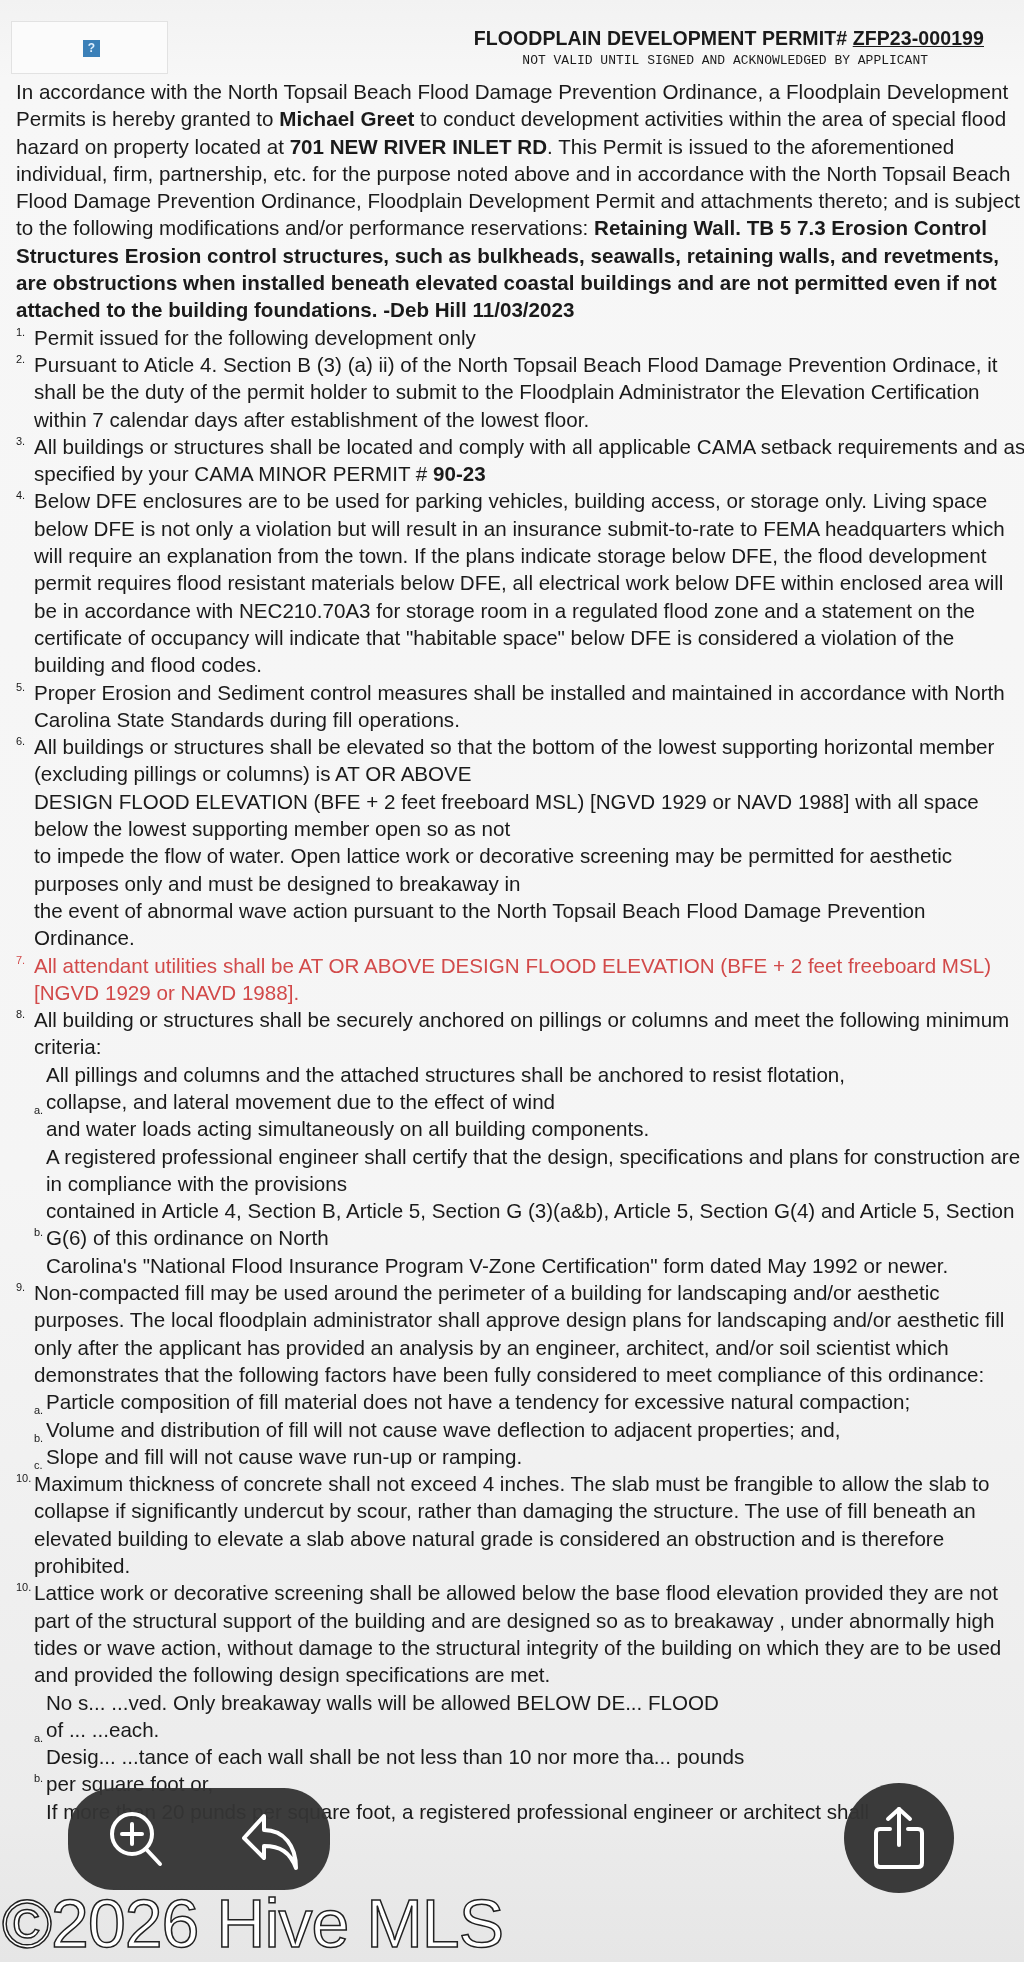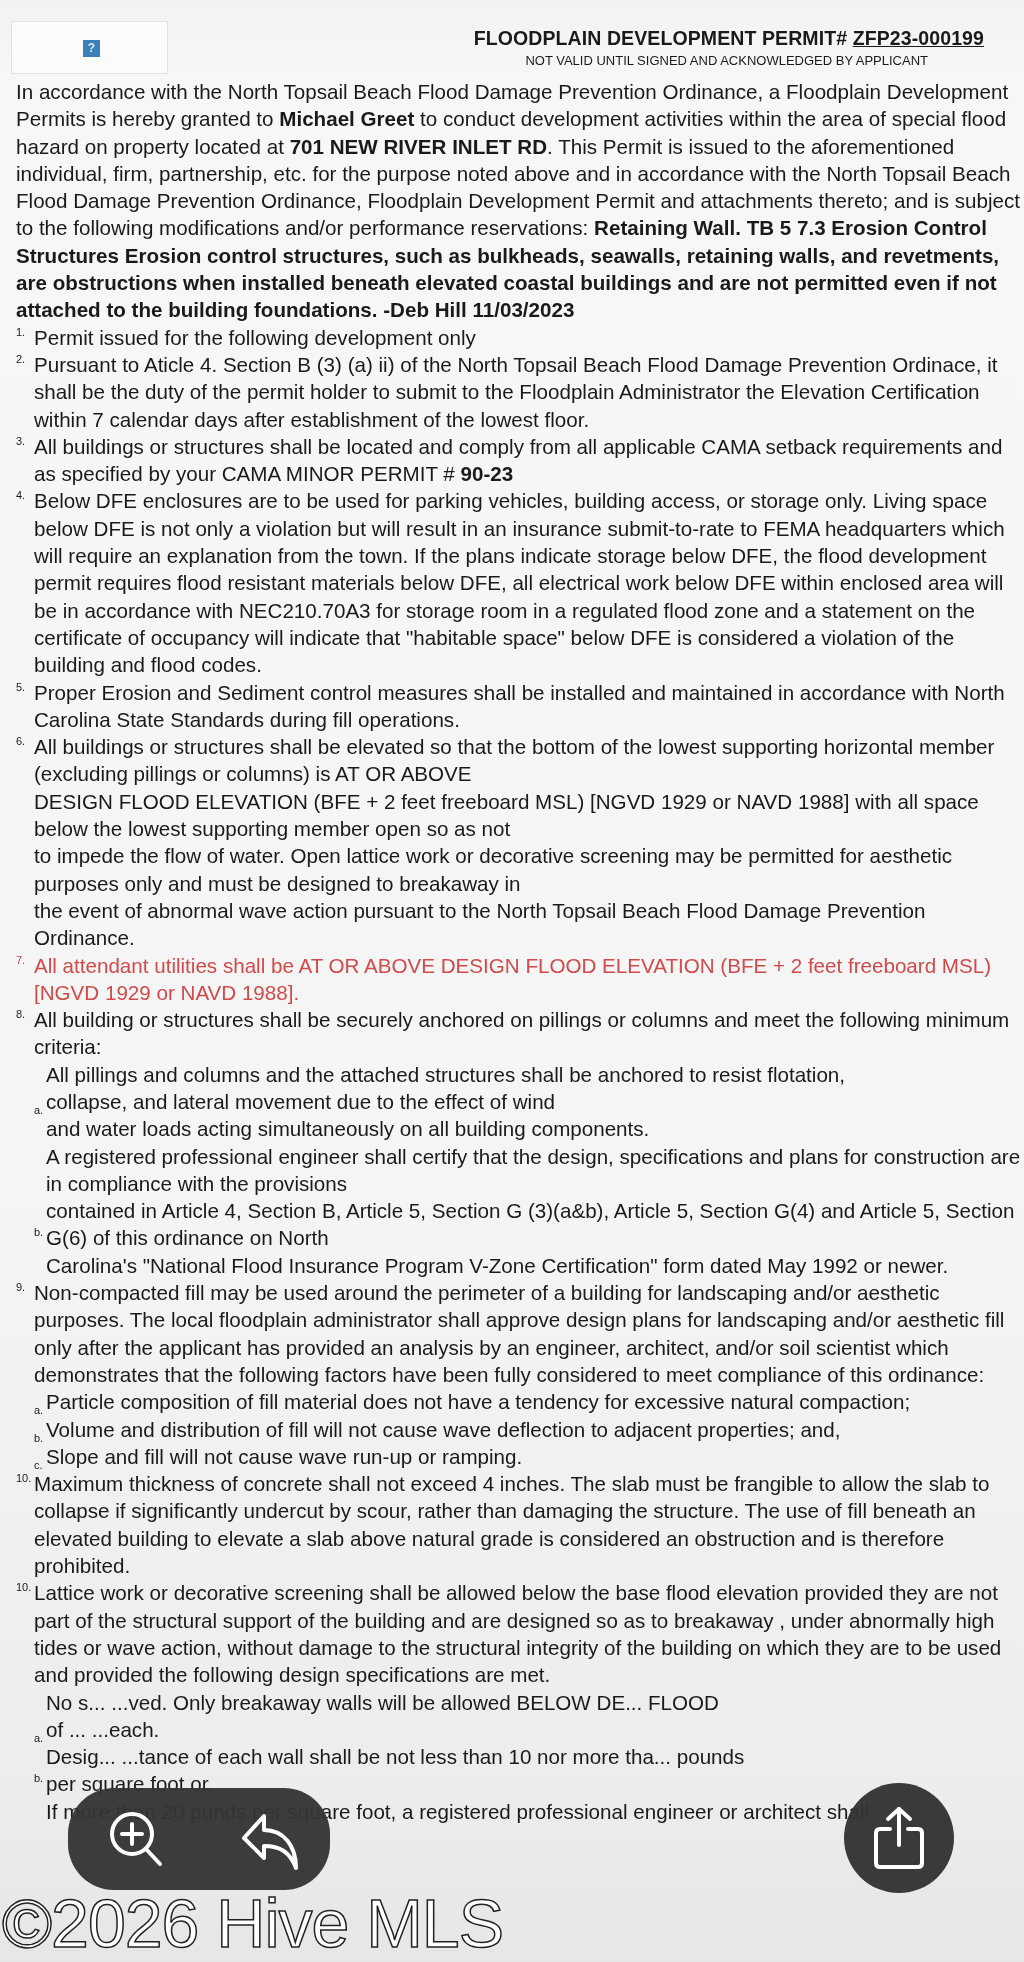--- a/index.html
+++ b/index.html
@@ -23,20 +23,21 @@
     font-weight: bold;
   }
   .permit-title {
     position: absolute; right: 40px; top: 27px;
     font-size: 19.5px; font-weight: bold; letter-spacing: 0.1px;
   }
   .permit-title .num { text-decoration: underline; }
   .permit-sub {
     position: absolute; right: 96px; top: 53px;
     font-size: 13px;
+    font-family: Liberation Mono, monospace;
   }
 
   .body-text {
     position: absolute; left: 9px; top: 78px; width: 1010px;
     font-size: 20.6px; line-height: 27.3px; margin-left: 7px;
   }
   .intro { }
   .intro b { font-weight: bold; }
 
   ol.conds { list-style: none; }
@@ -88,21 +89,21 @@
       <li>
         <span class="marker">1.</span>
         <span>Permit issued for the following development only</span>
       </li>
       <li>
         <span class="marker">2.</span>
         <span>Pursuant to Aticle 4. Section B (3) (a) ii) of the North Topsail Beach Flood Damage Prevention Ordinace, it shall be the duty of the permit holder to submit to the Floodplain Administrator the Elevation Certification within 7 calendar days after establishment of the lowest floor.</span>
       </li>
       <li>
         <span class="marker">3.</span>
-        <span>All buildings or structures shall be located and comply from all applicable CAMA setback requirements and as specified by your CAMA MINOR PERMIT # </span><b>90-23</b>
+        <span>All buildings or structures shall be located and comply with all applicable CAMA setback requirements and as specified by your CAMA MINOR PERMIT # </span><b>90-23</b>
       </li>
       <li>
         <span class="marker">4.</span>
         <span>Below DFE enclosures are to be used for parking vehicles, building access, or storage only. Living space below DFE is not only a violation but will result in an insurance submit-to-rate to FEMA headquarters which will require an explanation from the town. If the plans indicate storage below DFE, the flood development permit requires flood resistant materials below DFE, all electrical work below DFE within enclosed area will be in accordance with NEC210.70A3 for storage room in a regulated flood zone and a statement on the certificate of occupancy will indicate that "habitable space" below DFE is considered a violation of the building and flood codes.</span>
       </li>
       <li>
         <span class="marker">5.</span>
         <span>Proper Erosion and Sediment control measures shall be installed and maintained in accordance with North Carolina State Standards during fill operations.</span>
       </li>
       <li>

